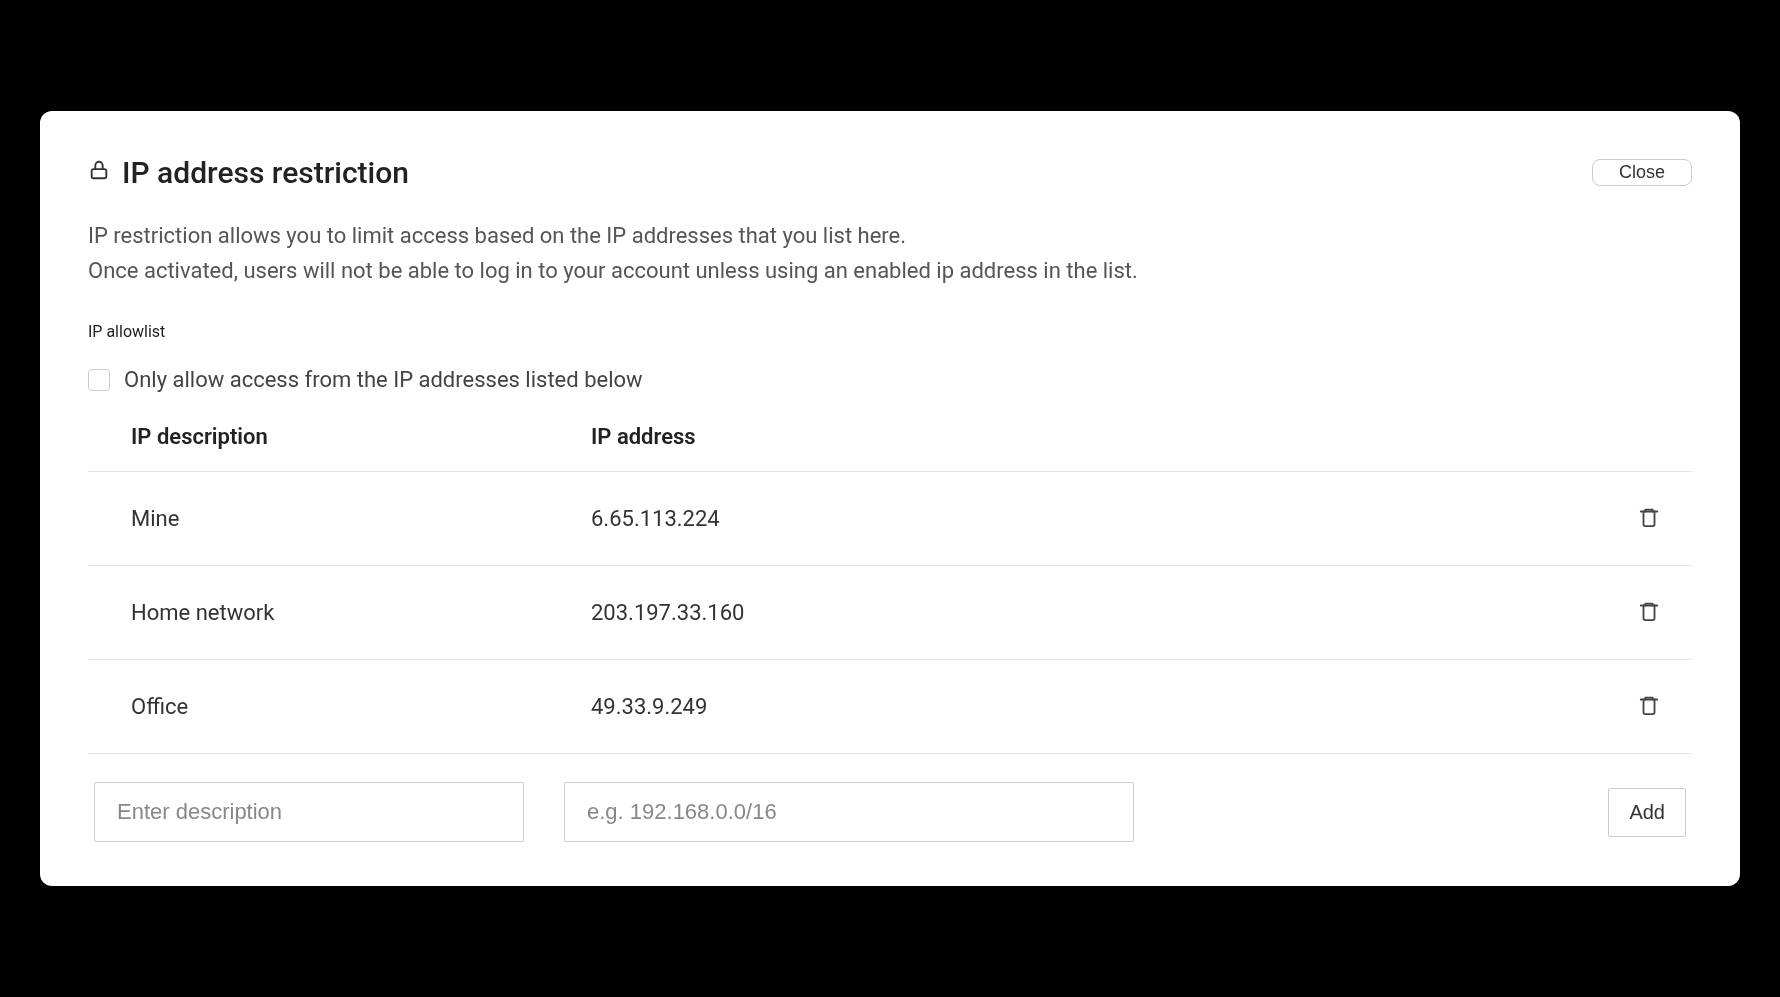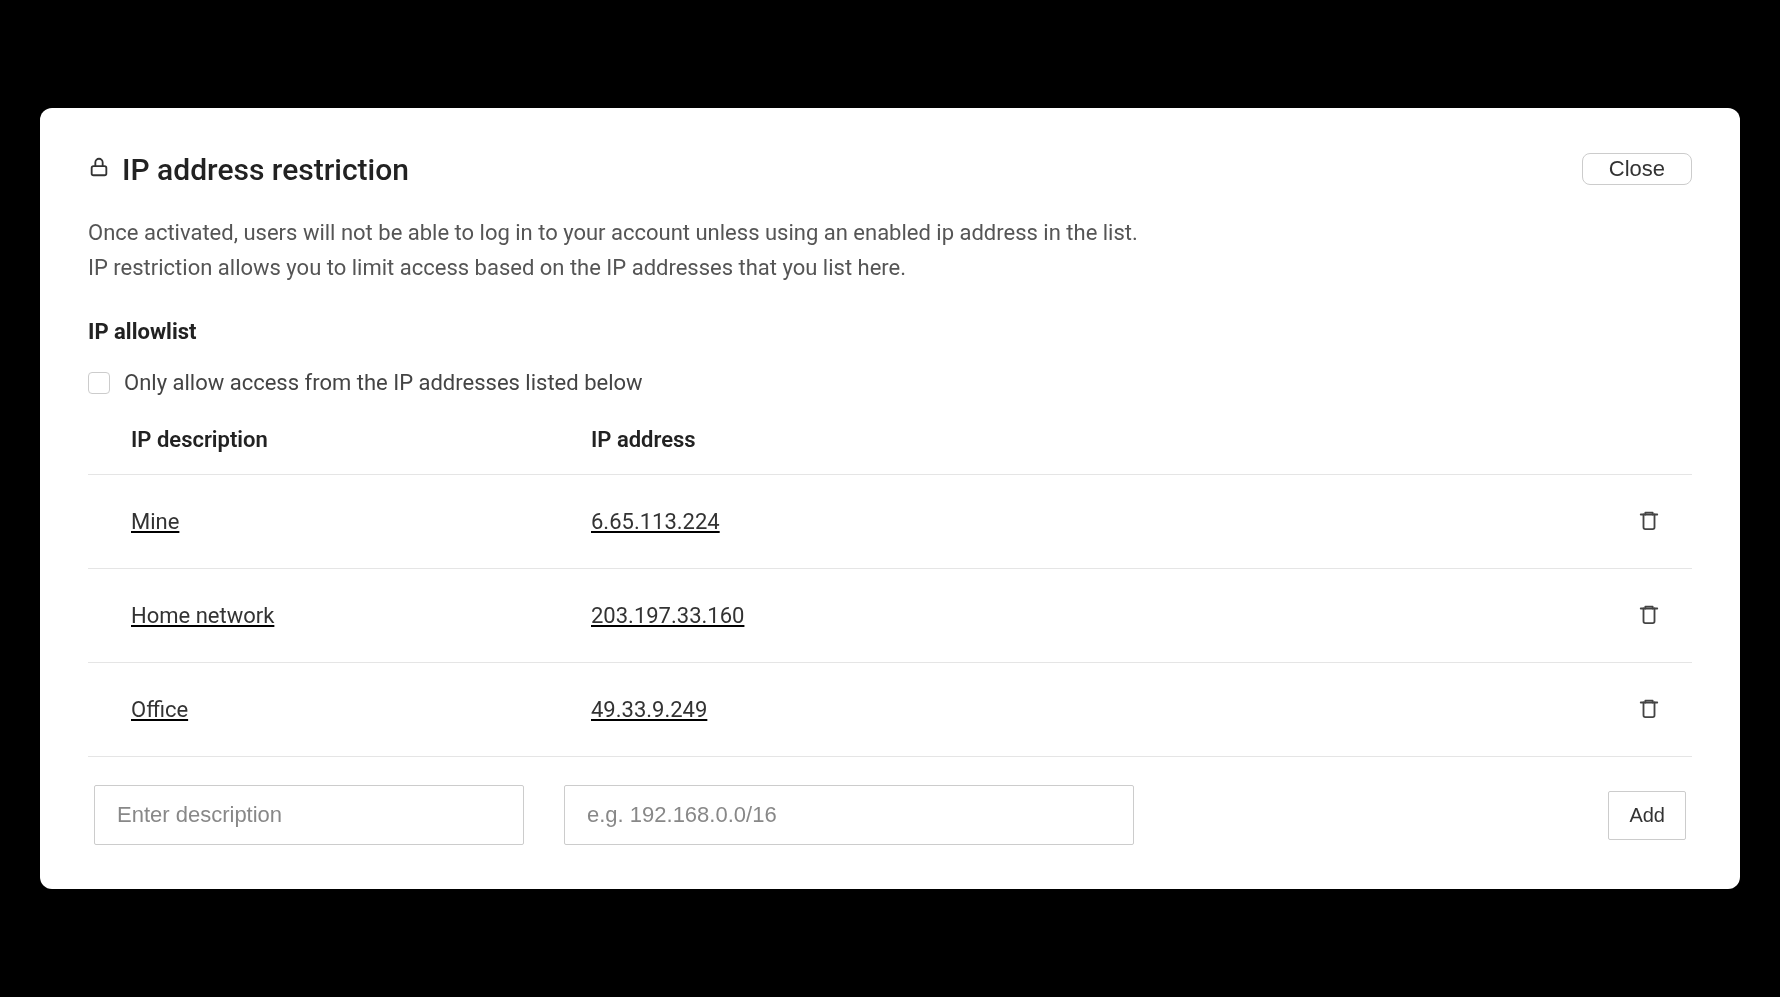--- a/index.html
+++ b/index.html
@@ -42,33 +42,33 @@
     .title {
       font-size: 30px;
       font-weight: 500;
       color: #222;
     }
     .close-btn {
       border: 1px solid #ccc;
       background: #fff;
       border-radius: 8px;
       padding: 2px 26px;
-      font-size: 22px;
+      font-size: 18px;
       color: #333;
       cursor: pointer;
     }
     .description {
       font-size: 22px;
       color: #555;
       line-height: 1.6;
       margin-bottom: 34px;
     }
     .section-label {
-      font-size: 22px;
-      font-weight: 700;
+      font-size: 16px;
+      font-weight: 400;
       color: #222;
       margin-bottom: 26px;
     }
     .checkbox-row {
       display: flex;
       align-items: center;
       gap: 14px;
       margin-bottom: 32px;
     }
     .checkbox {
@@ -108,21 +108,20 @@
       width: 60px;
       flex-shrink: 0;
       display: flex;
       justify-content: flex-end;
     }
     .table-row {
       display: flex;
       align-items: center;
       padding: 30px 28px;
       border-bottom: 1px solid #e5e5e5;
-      text-decoration: underline;
     }
     .table-row .cell {
       font-size: 22px;
       color: #333;
     }
     .trash-btn {
       background: none;
       border: none;
       cursor: pointer;
       padding: 4px;
@@ -180,22 +179,22 @@
           <rect x="4" y="11" width="16" height="10" rx="2"></rect>
           <path d="M8 11V7a4 4 0 0 1 8 0v4"></path>
         </svg>
       </span>
       <h1 class="title">IP address restriction</h1>
     </div>
     <button class="close-btn">Close</button>
   </div>
 
   <div class="description">
+    <div>IP restriction allows you to limit access based on the IP addresses that you list here.</div>
     <div>Once activated, users will not be able to log in to your account unless using an enabled ip address in the list.</div>
-    <div>IP restriction allows you to limit access based on the IP addresses that you list here.</div>
   </div>
 
   <div class="section-label">IP allowlist</div>
 
   <div class="checkbox-row">
     <div class="checkbox"></div>
     <span class="checkbox-label">Only allow access from the IP addresses listed below</span>
   </div>
 
   <div class="table">

